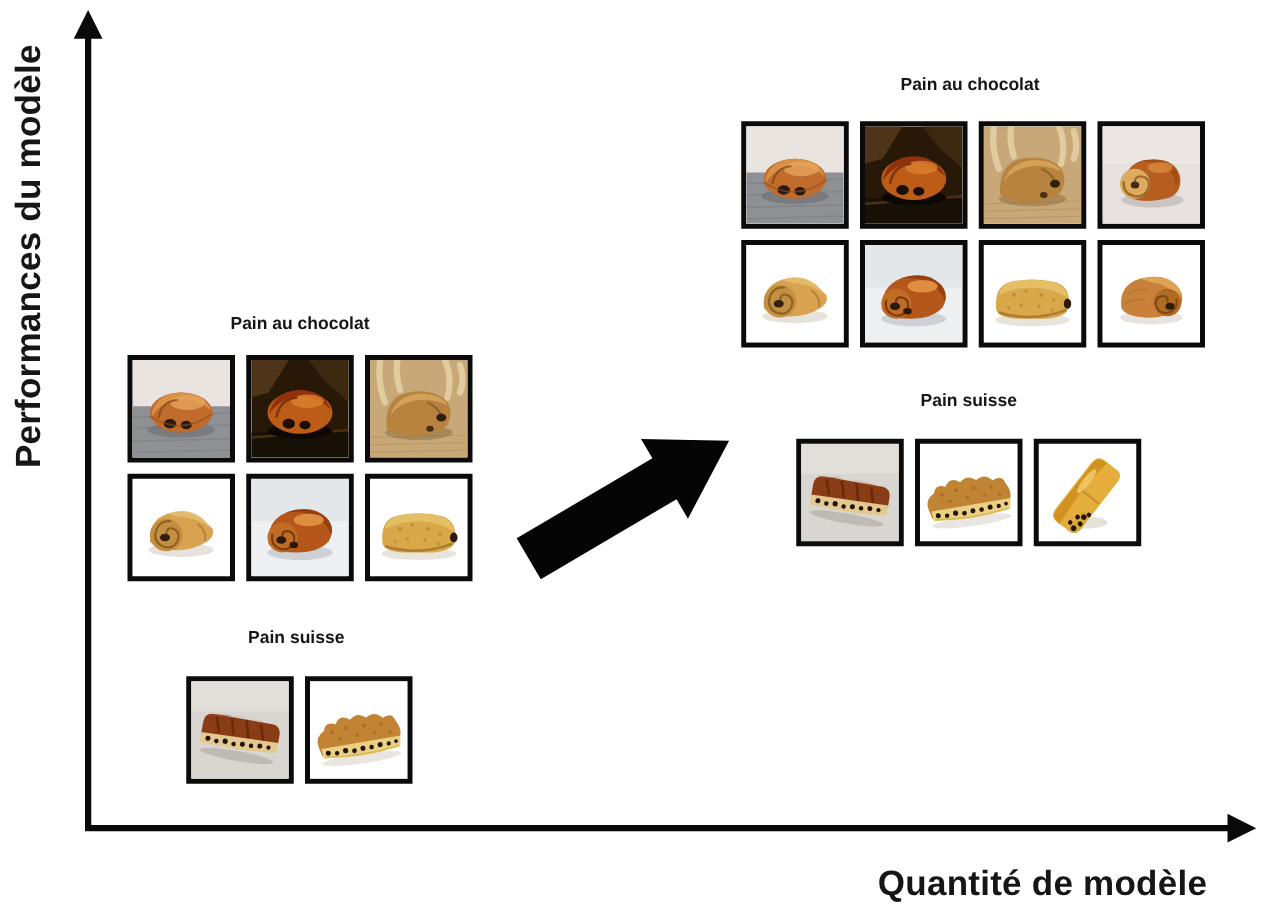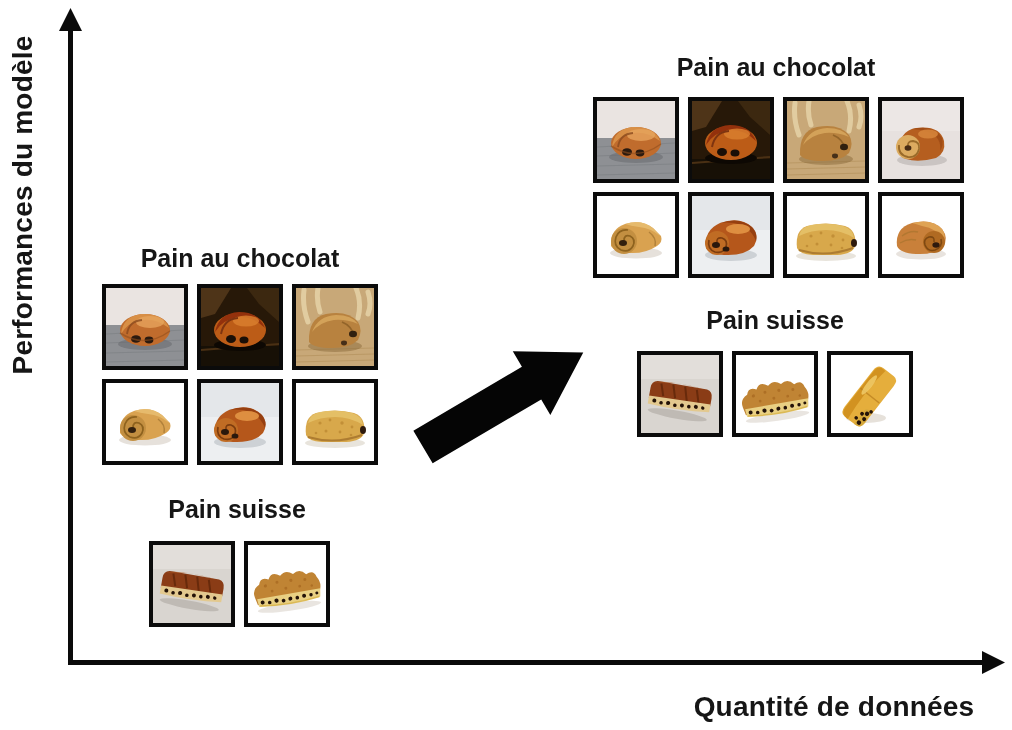--- a/index.html
+++ b/index.html
@@ -7,21 +7,21 @@
     position:relative;width:1012px;height:730px;background:#ffffff;
     font-family:"Liberation Sans", sans-serif;color:#111;overflow:hidden;
   }
   .axis-svg{position:absolute;left:0;top:0;width:1012px;height:730px;pointer-events:none;}
   .axis-label{
     position:absolute;font-weight:700;font-size:28px;color:#161616;
     white-space:nowrap;transform:translate(-50%,-50%);letter-spacing:0.2px;
   }
   .axis-label.vertical{transform:translate(-50%,-50%) rotate(-90deg);}
   .group-label{
-    position:absolute;font-weight:700;font-size:25px;color:#161616;
+    position:absolute;font-weight:700;font-size:14px;color:#161616;
     white-space:nowrap;transform:translate(-50%,-50%);
   }
   .grid{position:absolute;display:grid;gap:9px;}
   .grid-3{grid-template-columns:repeat(3,86px);}
   .grid-4{grid-template-columns:repeat(4,86px);}
   .grid-2{grid-template-columns:repeat(2,86px);}
   .img-cell{
     width:86px;height:86px;box-sizing:border-box;border:4px solid #0b0b0b;
     background:#fff;overflow:hidden;
   }
@@ -38,21 +38,21 @@
       <line x1="70.5" y1="663" x2="70.5" y2="28" stroke="#0a0a0a" stroke-width="5"></line>
       <polygon points="70.5,8 59,31 82,31" fill="#0a0a0a"></polygon>
     </g>
     <g>
       <line x1="68" y1="662.5" x2="984" y2="662.5" stroke="#0a0a0a" stroke-width="5"></line>
       <polygon points="1005,662.5 982,651 982,674" fill="#0a0a0a"></polygon>
     </g>
   </svg>
 
   <div class="axis-label vertical" style="left:23px;top:205px;">Performances du modèle</div>
-  <div class="axis-label" style="left:834px;top:707px;">Quantité de données</div>
+  <div class="axis-label" style="left:834px;top:707px;">Quantité de modèle</div>
 
   <div class="group-label" style="left:240px;top:258px;">Pain au chocolat</div>
   <div class="grid grid-3" style="left:102px;top:284px;">
       <div class="img-cell" title="pain au chocolat on grey slate table">
         <svg viewBox="0 0 78 78" preserveAspectRatio="none">
 <rect width="78" height="78" fill="#eae4e1"></rect>
           <rect y="37" width="78" height="41" fill="#8e9094"></rect>
 <g stroke="#797c80" stroke-width="1.2" opacity="0.55" fill="none">
             <path d="M0 46 78 42M0 55 78 52M0 65 78 63M0 74 78 72"></path>
           </g>

